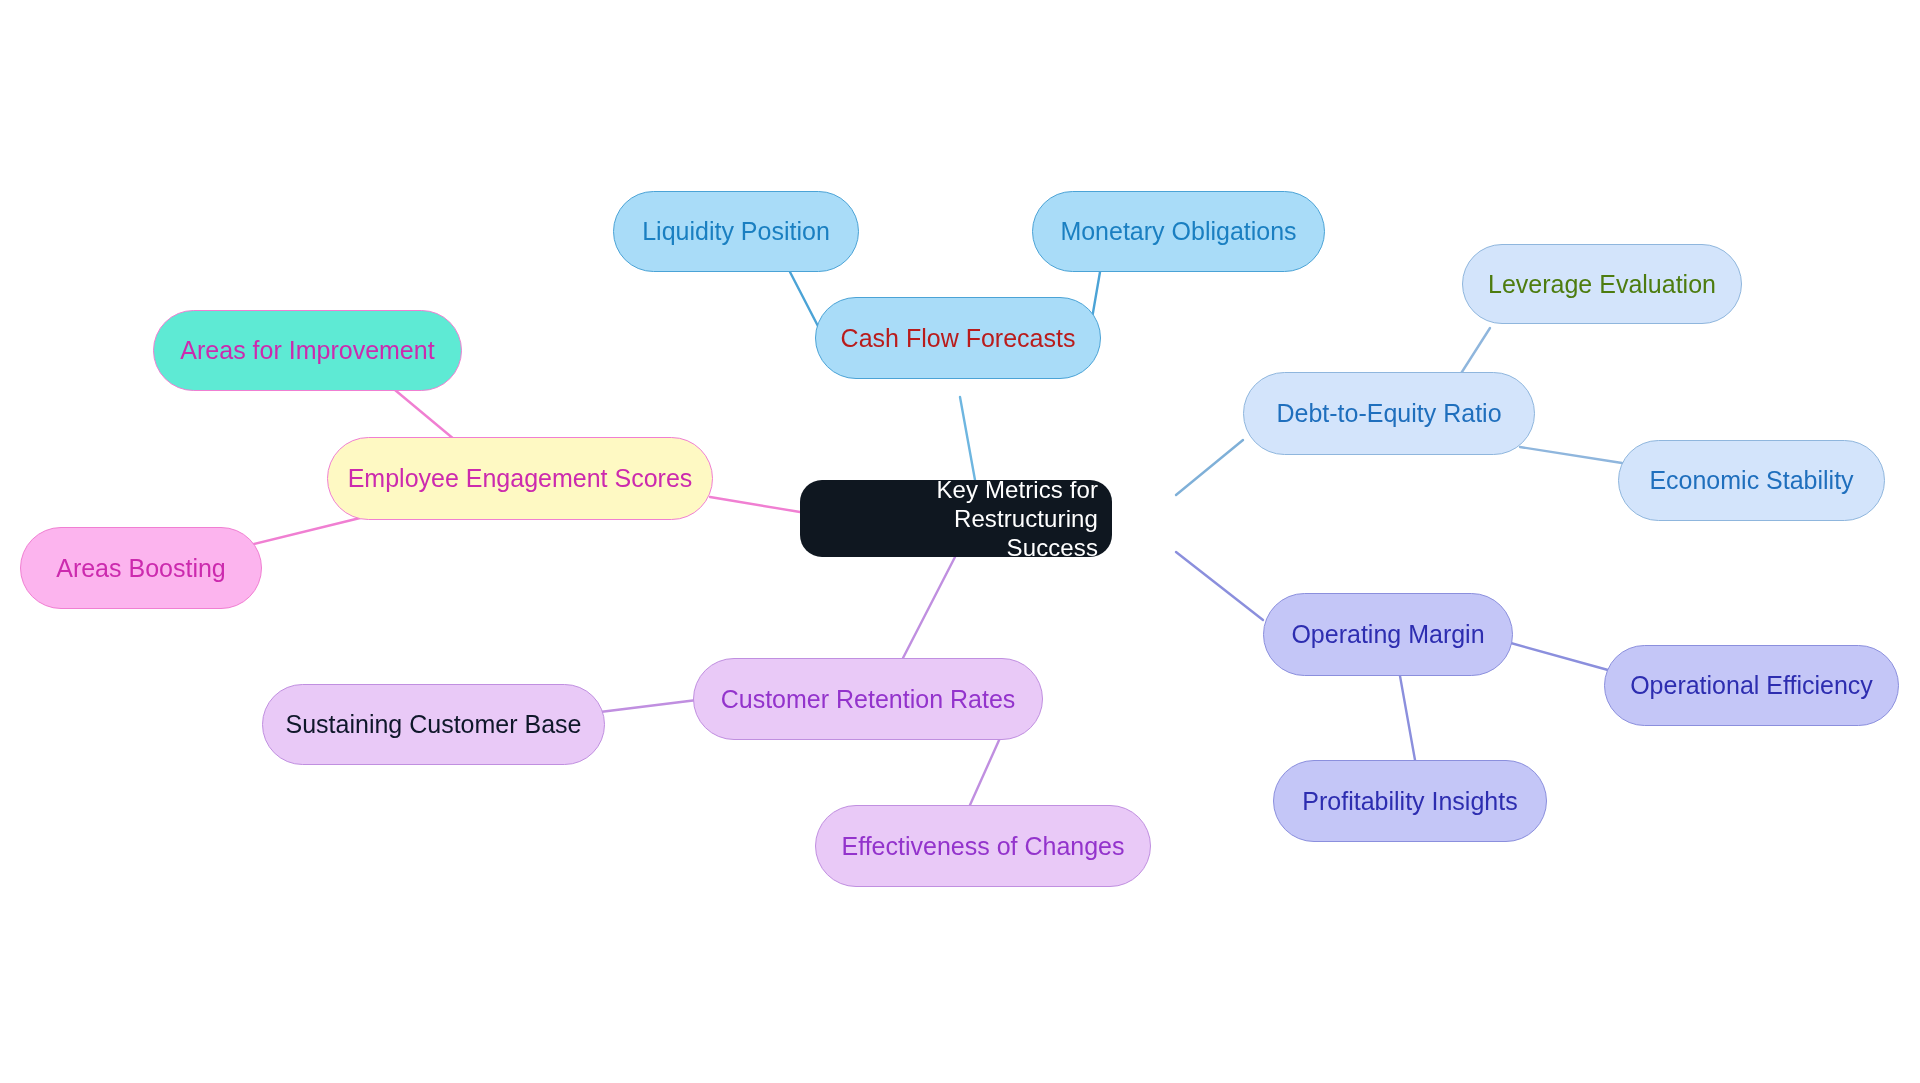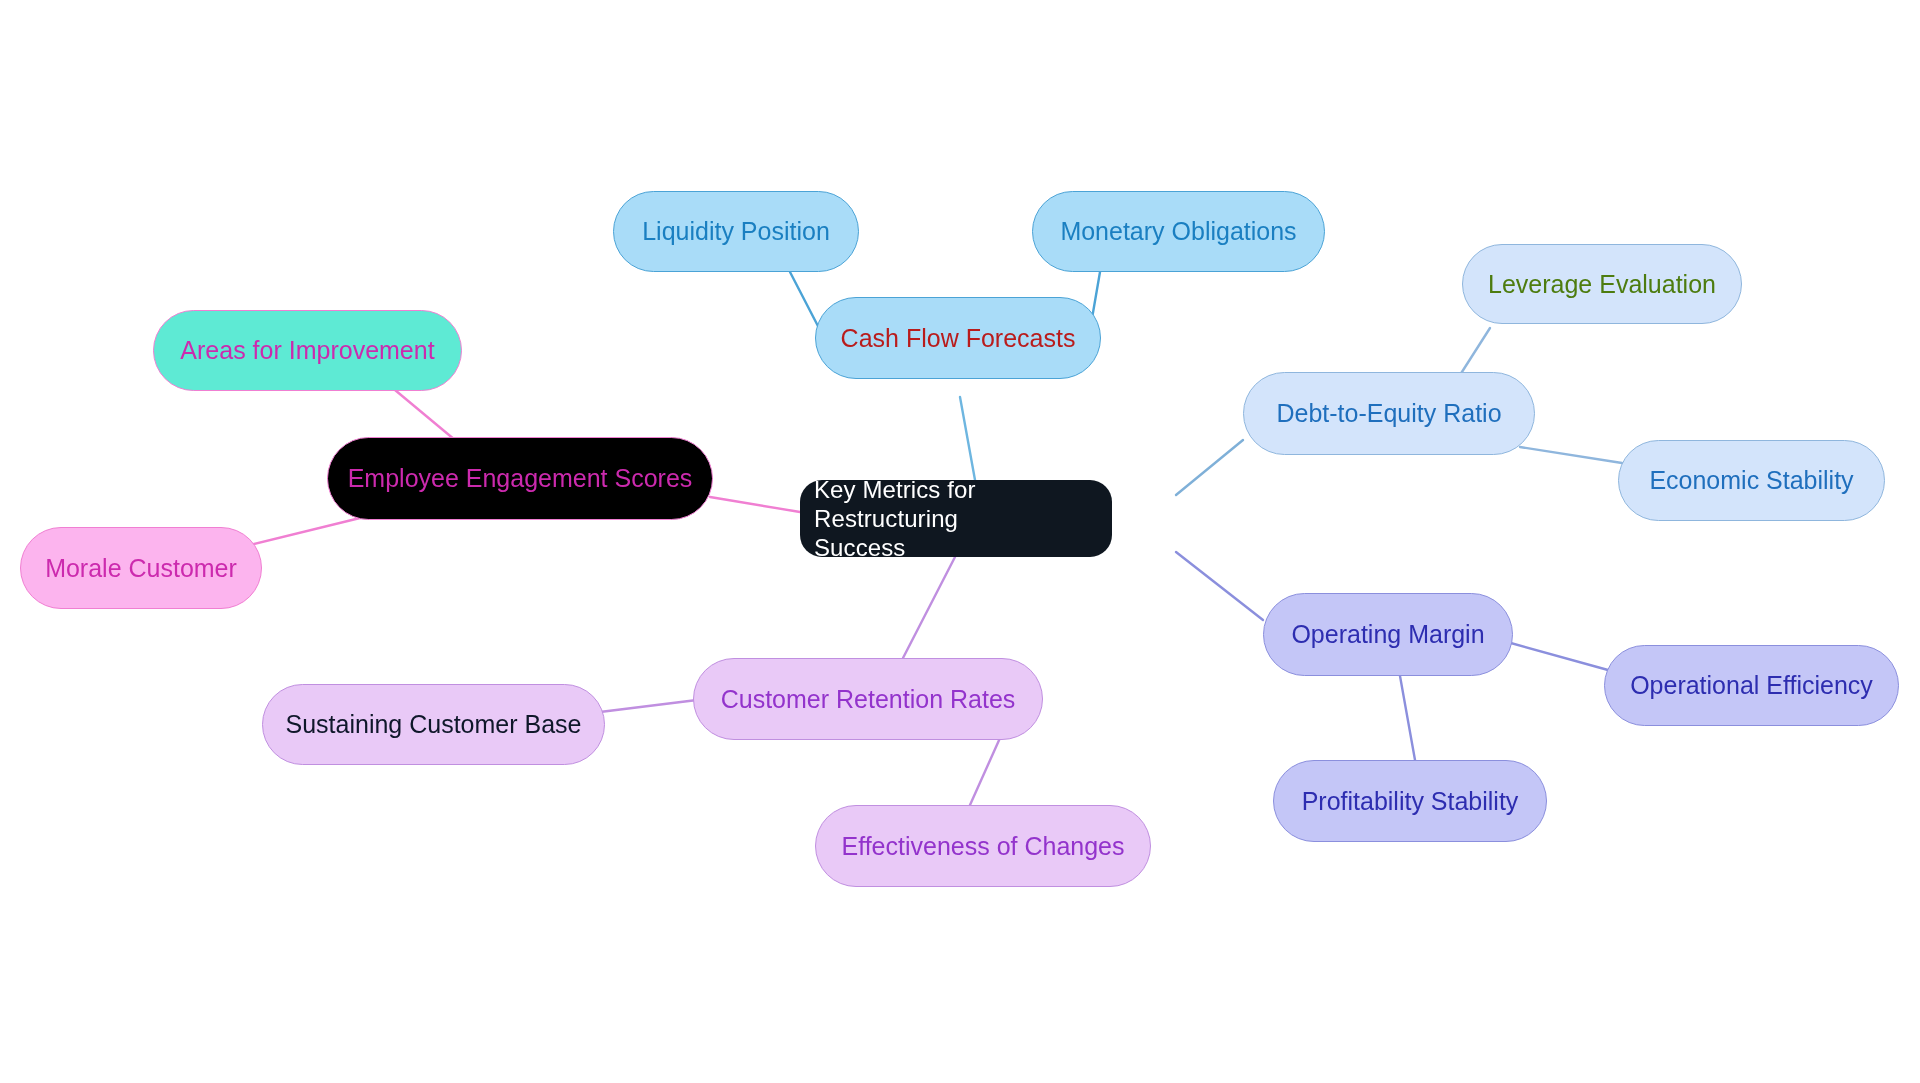--- a/index.html
+++ b/index.html
@@ -23,21 +23,21 @@
     width: 1920px;
     height: 1083px;
     pointer-events: none;
   }
   .node {
     position: absolute;
     box-sizing: border-box;
     display: flex;
     align-items: center;
     justify-content: center;
-    text-align: left;
+    text-align: right;
     border-radius: 42px;
     border: 1px solid transparent;
     line-height: 1.22;
     white-space: pre-line;
     padding: 4px 14px;
     z-index: 2;
   }
   .node-root {
     border-radius: 22px;
     border: none;
@@ -74,21 +74,21 @@
       <div class="node node-root" style="left: 800px; top: 480px; width: 312px; height: 77px; background: rgb(15, 23, 32); border-color: transparent; color: rgb(255, 255, 255);"><span>Key Metrics for Restructuring
 Success</span></div>
       <div class="node node-central" style="left: 815px; top: 297px; width: 286px; height: 82px; background: rgb(169, 220, 248); border-color: rgb(75, 163, 214); color: #b91c1c;"><span>Cash Flow Forecasts</span></div>
       <div class="node node-leaf" style="left: 613px; top: 191px; width: 246px; height: 81px; background: rgb(169, 220, 248); border-color: rgb(75, 163, 214); color: rgb(26, 127, 193);"><span>Liquidity Position</span></div>
       <div class="node node-leaf" style="left: 1032px; top: 191px; width: 293px; height: 81px; background: rgb(169, 220, 248); border-color: rgb(75, 163, 214); color: rgb(26, 127, 193);"><span>Monetary Obligations</span></div>
       <div class="node node-central" style="left: 1243px; top: 372px; width: 292px; height: 83px; background: rgb(211, 228, 251); border-color: rgb(143, 182, 221); color: rgb(31, 111, 189);"><span>Debt-to-Equity Ratio</span></div>
       <div class="node node-leaf" style="left: 1462px; top: 244px; width: 280px; height: 80px; background: rgb(211, 228, 251); border-color: rgb(143, 182, 221); color: #4d7c0f;"><span>Leverage Evaluation</span></div>
       <div class="node node-leaf" style="left: 1618px; top: 440px; width: 267px; height: 81px; background: rgb(211, 228, 251); border-color: rgb(143, 182, 221); color: rgb(31, 111, 189);"><span>Economic Stability</span></div>
       <div class="node node-central" style="left: 1263px; top: 593px; width: 250px; height: 83px; background: rgb(196, 198, 247); border-color: rgb(139, 143, 221); color: rgb(45, 45, 176);"><span>Operating Margin</span></div>
       <div class="node node-leaf" style="left: 1604px; top: 645px; width: 295px; height: 81px; background: rgb(196, 198, 247); border-color: rgb(139, 143, 221); color: rgb(45, 45, 176);"><span>Operational Efficiency</span></div>
-      <div class="node node-leaf" style="left: 1273px; top: 760px; width: 274px; height: 82px; background: rgb(196, 198, 247); border-color: rgb(139, 143, 221); color: rgb(45, 45, 176);"><span>Profitability Stability</span></div>
+      <div class="node node-leaf" style="left: 1273px; top: 760px; width: 274px; height: 82px; background: rgb(196, 198, 247); border-color: rgb(139, 143, 221); color: rgb(45, 45, 176);"><span>Profitability Insights</span></div>
       <div class="node node-central" style="left: 693px; top: 658px; width: 350px; height: 82px; background: rgb(233, 201, 247); border-color: rgb(192, 143, 224); color: rgb(147, 51, 204);"><span>Customer Retention Rates</span></div>
       <div class="node node-leaf" style="left: 262px; top: 684px; width: 343px; height: 81px; background: rgb(233, 201, 247); border-color: rgb(192, 143, 224); color: #0f172a;"><span>Sustaining Customer Base</span></div>
       <div class="node node-leaf" style="left: 815px; top: 805px; width: 336px; height: 82px; background: rgb(233, 201, 247); border-color: rgb(192, 143, 224); color: rgb(147, 51, 204);"><span>Effectiveness of Changes</span></div>
-      <div class="node node-central" style="left: 327px; top: 437px; width: 386px; height: 83px; background: #000000; border-color: rgb(240, 127, 210); color: rgb(204, 42, 174);"><span>Employee Engagement Scores</span></div>
+      <div class="node node-central" style="left: 327px; top: 437px; width: 386px; height: 83px; background: #fef9c3; border-color: rgb(240, 127, 210); color: rgb(204, 42, 174);"><span>Employee Engagement Scores</span></div>
       <div class="node node-leaf" style="left: 153px; top: 310px; width: 309px; height: 81px; background: #5eead4; border-color: rgb(240, 127, 210); color: rgb(204, 42, 174);"><span>Areas for Improvement</span></div>
-      <div class="node node-leaf" style="left: 20px; top: 527px; width: 242px; height: 82px; background: rgb(252, 180, 238); border-color: rgb(240, 127, 210); color: rgb(204, 42, 174);"><span>Morale Customer</span></div>
+      <div class="node node-leaf" style="left: 20px; top: 527px; width: 242px; height: 82px; background: rgb(252, 180, 238); border-color: rgb(240, 127, 210); color: rgb(204, 42, 174);"><span>Areas Boosting</span></div>
     </div>
 </div>
 
 </body></html>

